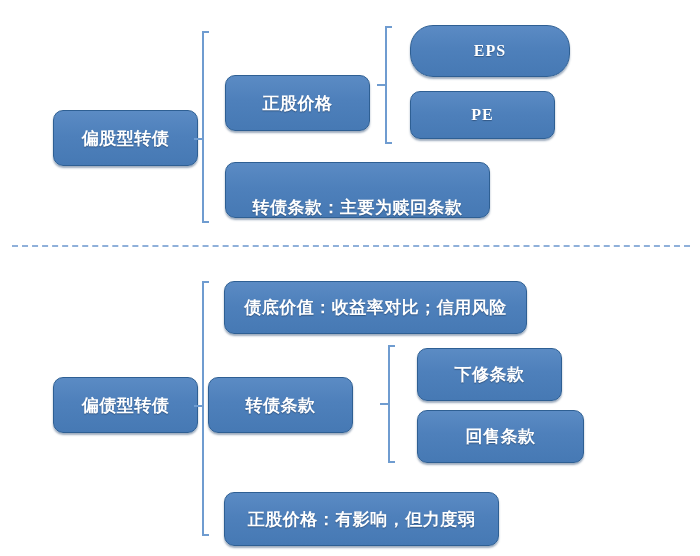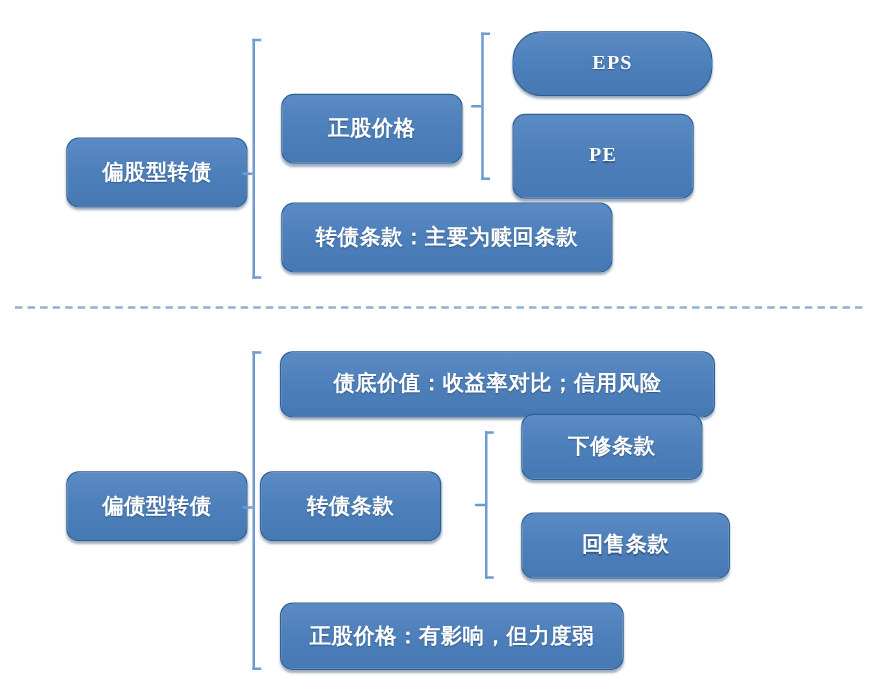--- a/index.html
+++ b/index.html
@@ -104,61 +104,61 @@
     <div class="spine"></div>
     <div class="tick t-top"></div>
     <div class="tick t-bot"></div>
     <div class="tick t-mid" style="top:58px;"></div>
   </div>
 
   <div class="node" style="left:410px; top:25px; width:160px; height:52px;border-radius:23px;">
     <span class="lbl en">EPS</span>
   </div>
 
-  <div class="node" style="left:410px; top:91px; width:145px; height:68px;">
+  <div class="node" style="left:410px; top:91px; width:145px; height:48px;">
     <span class="lbl en">PE</span>
   </div>
 
-  <div class="node" style="left:225px; top:162px; width:265px; height:56px;">
+  <div class="node" style="left:225px; top:162px; width:265px; height:56px;align-items:flex-end;">
     <span class="lbl cn">转债条款：主要为赎回条款</span>
   </div>
 
   <div class="divider" style="left:12px; top:245px; width:678px;"></div>
 
   <div class="node" style="left:53px; top:377px; width:145px; height:56px;justify-content:center;">
     <span class="lbl cn">偏债型转债</span>
   </div>
 
   <div class="bracket right-open" style="left:198px; top:281px; width:12px; height:255px;">
     <div class="spine"></div>
     <div class="tick t-top"></div>
     <div class="tick t-bot"></div>
     <div class="tick t-mid" style="top:124px;"></div>
   </div>
 
-  <div class="node" style="left:224px; top:281px; width:348px; height:53px;">
+  <div class="node" style="left:224px; top:281px; width:303px; height:53px;">
     <span class="lbl cn">债底价值：收益率对比；信用风险</span>
   </div>
 
   <div class="node" style="left:208px; top:377px; width:145px; height:56px;">
     <span class="lbl cn">转债条款</span>
   </div>
 
   <div class="bracket right-open" style="left:384px; top:345px; width:12px; height:118px;">
     <div class="spine"></div>
     <div class="tick t-top"></div>
     <div class="tick t-bot"></div>
     <div class="tick t-mid" style="top:58px;"></div>
   </div>
 
-  <div class="node" style="left:417px; top:331px; width:145px; height:53px;">
+  <div class="node" style="left:417px; top:348px; width:145px; height:53px;">
     <span class="lbl cn">下修条款</span>
   </div>
 
   <div class="node" style="left:417px; top:410px; width:167px; height:53px;">
     <span class="lbl cn">回售条款</span>
   </div>
 
-  <div class="node" style="left:224px; top:482px; width:275px; height:54px;">
+  <div class="node" style="left:224px; top:492px; width:275px; height:54px;">
     <span class="lbl cn">正股价格：有影响，但力度弱</span>
   </div>
 
 </div>
 
 </body></html>

